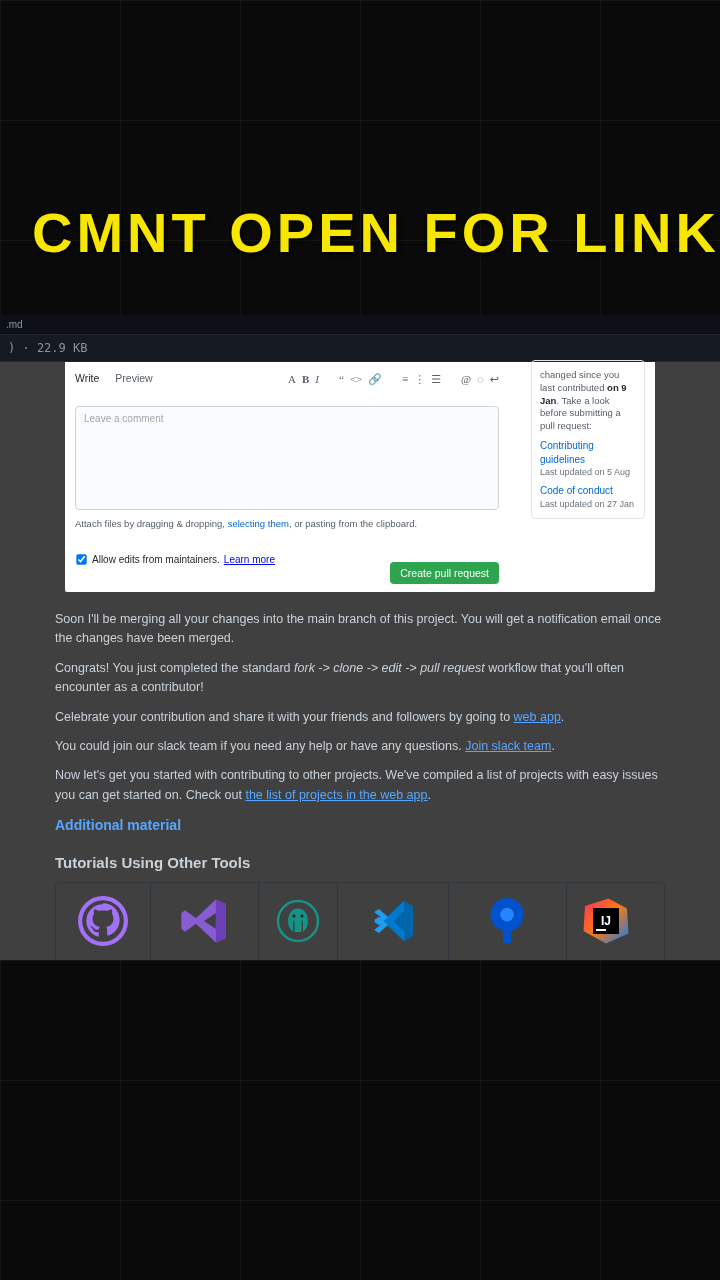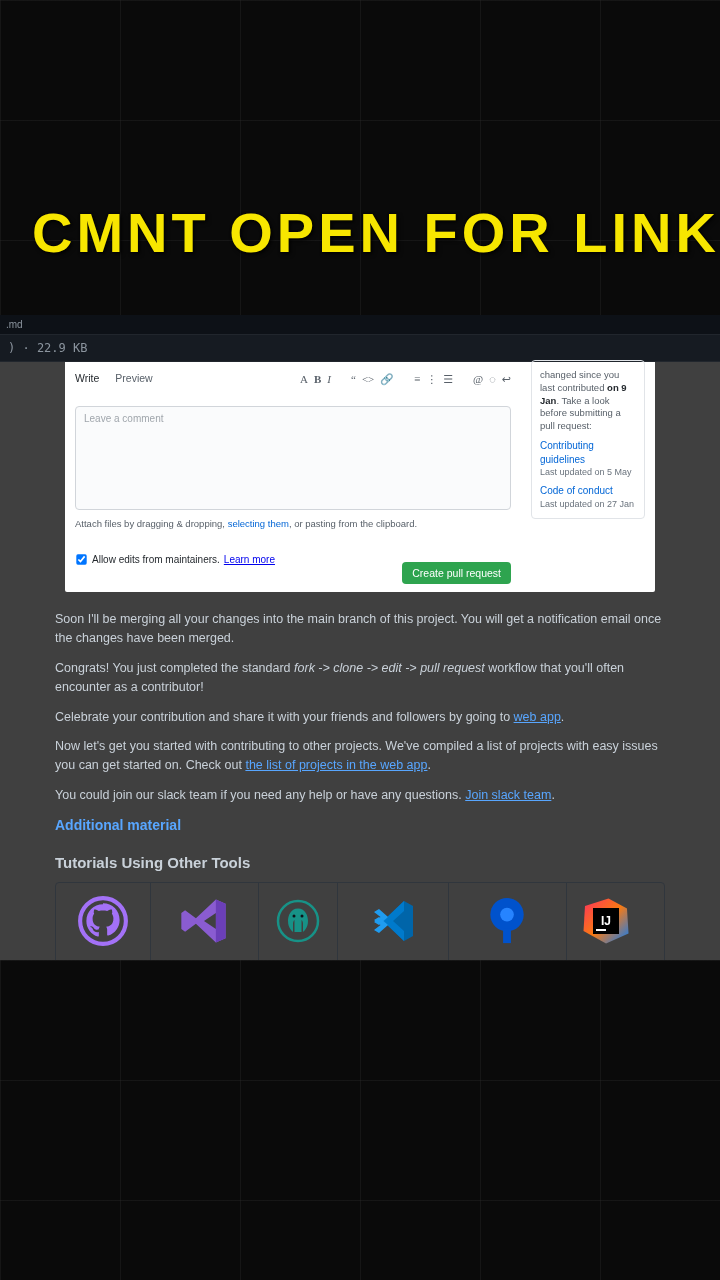--- a/index.html
+++ b/index.html
@@ -66,20 +66,21 @@
     padding: 0 10px 0 10px;
   }
   .pr-screenshot {
     width: 590px;
     margin: 0 auto;
     background: #fff;
     color: #24292e;
     display: flex;
     font-size: 10.5px;
     border-radius: 0 0 2px 2px;
+    gap: 12px;
   }
   .pr-main { flex: 1; padding: 8px 10px; }
   .pr-side {
     width: 134px;
     padding: 0 10px 8px 10px;
     font-size: 9.5px;
     color: #586069;
     line-height: 1.35;
   }
   .pr-tabs { display:flex; gap:16px; padding: 2px 0 4px 0; }
@@ -218,40 +219,40 @@
             <span>Allow edits from maintainers.</span>
             <a href="#">Learn more</a>
           </label>
           <button class="pr-create-btn">Create pull request</button>
         </div>
       </div>
       <div class="pr-side">
         <div class="side-card">
           <span>changed since you last contributed </span><strong>on 9 Jan</strong><span>. Take a look before submitting a pull request:</span>
           <a class="side-link">Contributing guidelines</a>
-          <div class="side-sub">Last updated on 5 May</div>
+          <div class="side-sub">Last updated on 5 Aug</div>
           <a class="side-link">Code of conduct</a>
           <div class="side-sub">Last updated on 27 Jan</div>
         </div>
       </div>
     </div>
 
     <div class="article">
       <p>Soon I'll be merging all your changes into the main branch of this project. You will get a notification email once the changes have been merged.</p>
       <p>
         <span>Congrats! You just completed the standard </span><em>fork -&gt; clone -&gt; edit -&gt; pull request</em><span> workflow that you'll often encounter as a contributor!</span>
       </p>
       <p>
         <span>Celebrate your contribution and share it with your friends and followers by going to </span><a href="#">web app</a>.
       </p>
       <p>
-        <span>Now let's get you started with contributing to other projects. We've compiled a list of projects with easy issues you can get started on. Check out </span><a href="#">the list of projects in the web app</a>.
+        <span>You could join our slack team if you need any help or have any questions. </span><a href="#">Join slack team</a>.
       </p>
       <p>
-        <span>You could join our slack team if you need any help or have any questions. </span><a href="#">Join slack team</a>.
+        <span>Now let's get you started with contributing to other projects. We've compiled a list of projects with easy issues you can get started on. Check out </span><a href="#">the list of projects in the web app</a>.
       </p>
       <div class="heading-link">Additional material</div>
       <h3>Tutorials Using Other Tools</h3>
 
       <div class="tools-row">
         <div class="tool-cell">
           <div class="tool-icon">
             <svg width="52" height="52" viewBox="0 0 100 100">
                 <circle cx="50" cy="50" r="44" fill="none" stroke="#a371f7" stroke-width="8"></circle>
                 <path d="M50 18c-18 0-32 14-32 32 0 14 9 26 22 30 2 0 2-1 2-2v-7c-9 2-11-4-11-4-1-4-4-5-4-5-3-2 0-2 0-2 3 0 5 3 5 3 3 5 8 4 10 3 0-2 1-4 2-5-7-1-14-4-14-16 0-4 1-6 3-9-1-1-1-4 0-8 0 0 3-1 9 3 3-1 5-1 8-1s5 0 8 1c6-4 9-3 9-3 1 4 1 7 0 8 2 3 3 5 3 9 0 12-7 15-14 16 1 1 2 3 2 6v9c0 1 0 2 2 2 13-4 22-16 22-30 0-18-14-32-32-32z" fill="#a371f7"></path>

